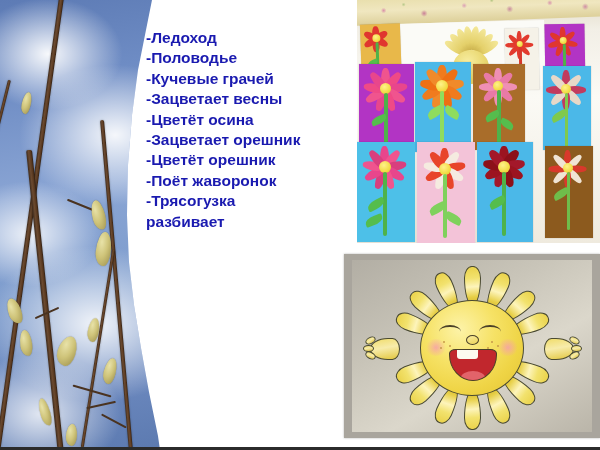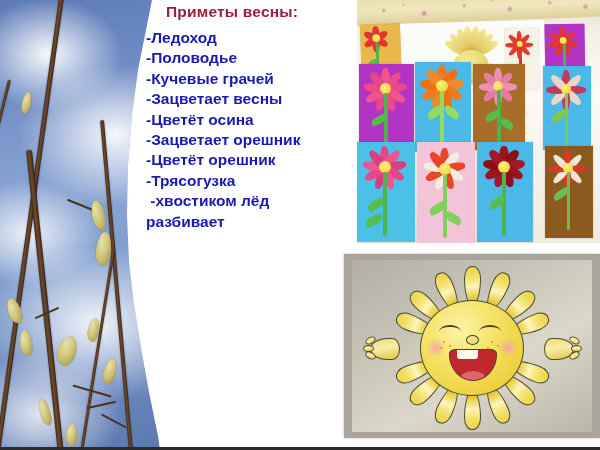--- a/index.html
+++ b/index.html
@@ -360,31 +360,30 @@
     <div class="bud" style="left:8px;  top:298px; width:13px; height:26px; transform: rotate(-20deg);"></div>
     <div class="bud" style="left:58px; top:336px; width:18px; height:30px; transform: rotate(18deg);"></div>
     <div class="bud" style="left:20px; top:330px; width:12px; height:26px; transform: rotate(-8deg);"></div>
     <div class="bud" style="left:88px; top:318px; width:11px; height:24px; transform: rotate(10deg);"></div>
     <div class="bud" style="left:40px; top:398px; width:10px; height:28px; transform: rotate(-16deg);"></div>
     <div class="bud" style="left:104px; top:358px; width:12px; height:26px; transform: rotate(14deg);"></div>
     <div class="bud" style="left:66px; top:424px; width:11px; height:22px; transform: rotate(4deg);"></div>
   </div>
 
   <div class="text-panel">
-    <div class="slide-title">Приметы весны:</div>
     <ul class="signs-list">
       <li>-Ледоход</li>
       <li>-Половодье</li>
       <li>-Кучевые грачей</li>
       <li>-Зацветает весны</li>
       <li>-Цветёт осина</li>
       <li>-Зацветает орешник</li>
       <li>-Цветёт орешник</li>
+      <li>-Поёт жаворонок</li>
       <li>-Трясогузка</li>
-      <li> -хвостиком лёд</li>
       <li>разбивает</li>
     </ul>
   </div>
 
   <div class="wall-photo">
     <div class="wall-bg"></div>
     <div class="wallpaper-border"></div>
     <div class="wall-whiteboard"></div>
 
     <div class="cutout-sun">

